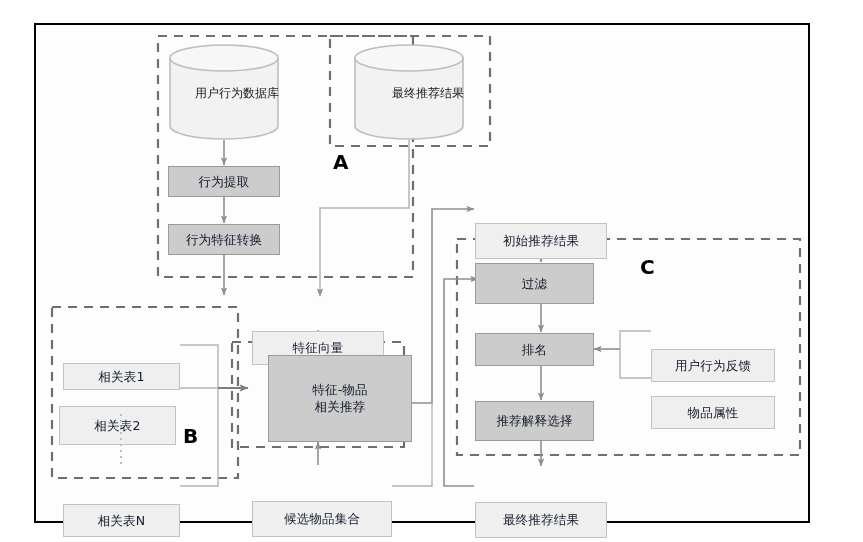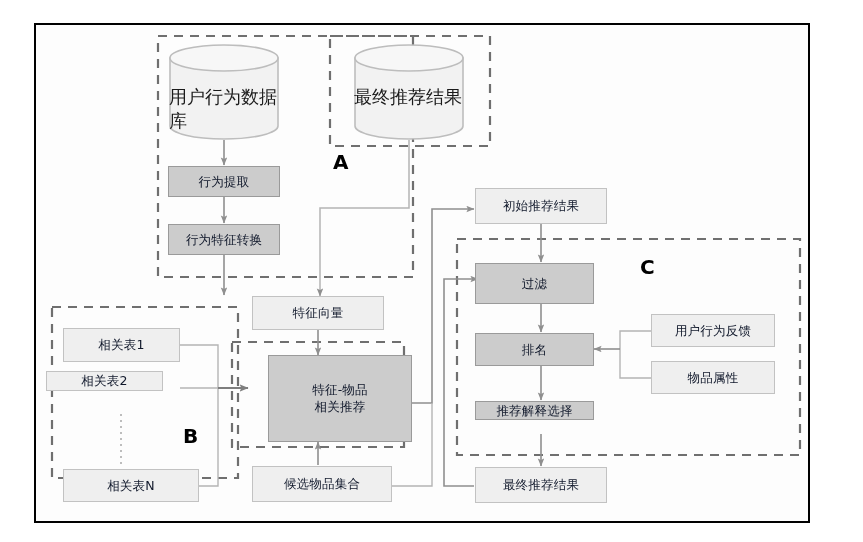--- a/index.html
+++ b/index.html
@@ -43,20 +43,21 @@
     justify-content: center;
     text-align: center;
     line-height: 1.22;
     color: #0f172a;
     font-size: 12.5px;
     letter-spacing: 0.2px;
   }
   .node.light {
     background: #efefef;
     border: 1px solid #c2c2c2;
+    margin-top: 35px;
   }
   .node.dark {
     background: #cccccc;
     border: 1.6px solid #9a9a9a;
   }
   .node.two-line {
     line-height: 1.35;
     margin-left: 20px;
   }
   .group-label {
@@ -66,22 +67,22 @@
     color: #000000;
     font-family: "DejaVu Sans", "Liberation Sans", sans-serif;
   }
   .cyl {
     position: absolute;
   }
   .cyl .cyl-text {
     position: absolute;
     left: 0;
     width: 100%;
-    text-align: left;
-    font-size: 18px;
+    text-align: right;
+    font-size: 12px;
     color: #1a1a1a;
   }
   .vdots {
     position: absolute;
     width: 2px;
     color: #b9b9b9;
   }
   .vdots i {
     display: block;
     width: 2px;
@@ -177,41 +178,41 @@
   </div>
 
   <div class="node dark" style="left:168px; top:224px; width:112px; height:31px;">
     <span>行为特征转换</span>
   </div>
 
   <div class="node light" style="left:252px; top:296px; width:132px; height:34px;">
     <span>特征向量</span>
   </div>
 
-  <div class="node light" style="left:63px; top:328px; width:117px; height:34px;">
+  <div class="node light" style="left:63px; top:328px; width:117px; height:27px;">
     <span>相关表1</span>
   </div>
 
-  <div class="node light" style="left:46px; top:371px; width:117px; height:20px;align-items:center;">
+  <div class="node light" style="left:59px; top:371px; width:117px; height:39px;align-items:center;">
     <span>相关表2</span>
   </div>
 
   <div class="vdots" style="left:120px; top:414px;">
     <i></i>
       <i></i>
       <i></i>
       <i></i>
       <i></i>
       <i></i>
       <i></i>
       <i></i>
       <i></i>
   </div>
 
-  <div class="node light" style="left:63px; top:469px; width:136px; height:33px;">
+  <div class="node light" style="left:63px; top:469px; width:117px; height:33px;">
     <span>相关表N</span>
   </div>
 
   <div class="node dark two-line" style="left:248px; top:355px; width:144px; height:87px;">
     <div>
       <div>特征-物品</div>
       <div>相关推荐</div>
     </div>
   </div>
 
@@ -224,21 +225,21 @@
   </div>
 
   <div class="node dark" style="left:475px; top:263px; width:119px; height:41px;">
     <span>过滤</span>
   </div>
 
   <div class="node dark" style="left:475px; top:333px; width:119px; height:33px;">
     <span>排名</span>
   </div>
 
-  <div class="node dark" style="left:475px; top:401px; width:119px; height:19px;">
+  <div class="node dark" style="left:475px; top:401px; width:119px; height:40px;">
     <span>推荐解释选择</span>
   </div>
 
   <div class="node light" style="left:475px; top:467px; width:132px; height:36px;">
     <span>最终推荐结果</span>
   </div>
 
   <div class="node light" style="left:651px; top:314px; width:124px; height:33px;">
     <span>用户行为反馈</span>
   </div>

